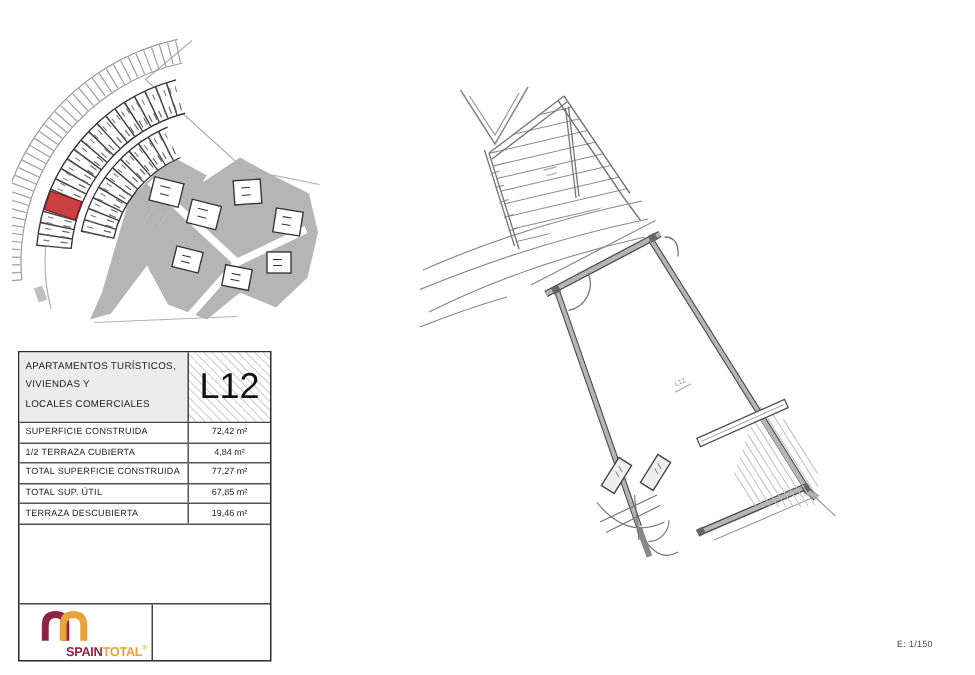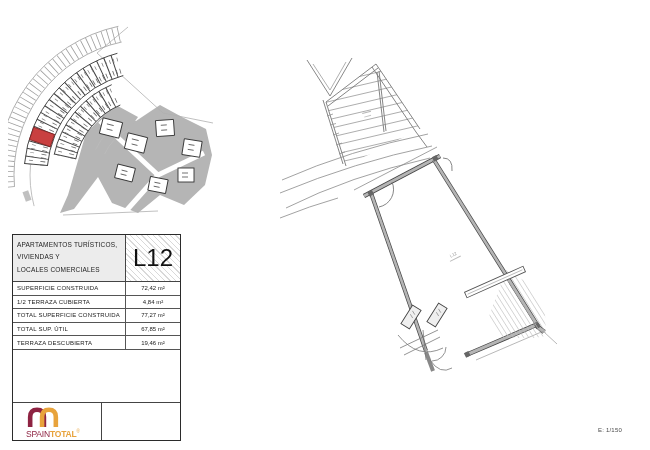--- a/index.html
+++ b/index.html
@@ -17,21 +17,21 @@
                     background:repeating-linear-gradient(45deg,#ffffff 0 3px,#d9d9d9 3px 4px);}
   .trow{display:flex;height:12.6px;border-bottom:1px solid #555;align-items:center;font-size:6px;color:#222;}
   .trow .lbl{flex:1;padding-left:4px;letter-spacing:.2px;}
   .trow .val{width:54px;align-self:stretch;border-left:1px solid #555;display:flex;
              align-items:center;justify-content:center;}
   #panel .spacer{flex:1;}
   #panel .brandrow{height:37px;border-top:1px solid #444;display:flex;}
   #panel .brandcell{width:88px;box-sizing:border-box;padding:2px 0 0 13px;display:flex;flex-direction:column;justify-content:center;}
   #panel .brandempty{flex:1;border-left:1px solid #444;}
   .brandtext{font-size:8.5px;letter-spacing:-0.2px;margin-top:1px;white-space:nowrap;}
-  .brandtext .p1{color:#8e2342;font-weight:normal;}
+  .brandtext .p1{color:#8e2342;font-weight:bold;margin-left:18px;}
   .brandtext .p2{color:#e8a33c;font-weight:bold;}
   .brandtext .mk{color:#e8a33c;font-size:4.5px;vertical-align:super;}
   
   #scale{position:absolute;left:598px;top:427px;font-size:6px;color:#4a4a4a;letter-spacing:.2px;}
 </style>
 </head>
 <body>
 
 <div id="page">
 

